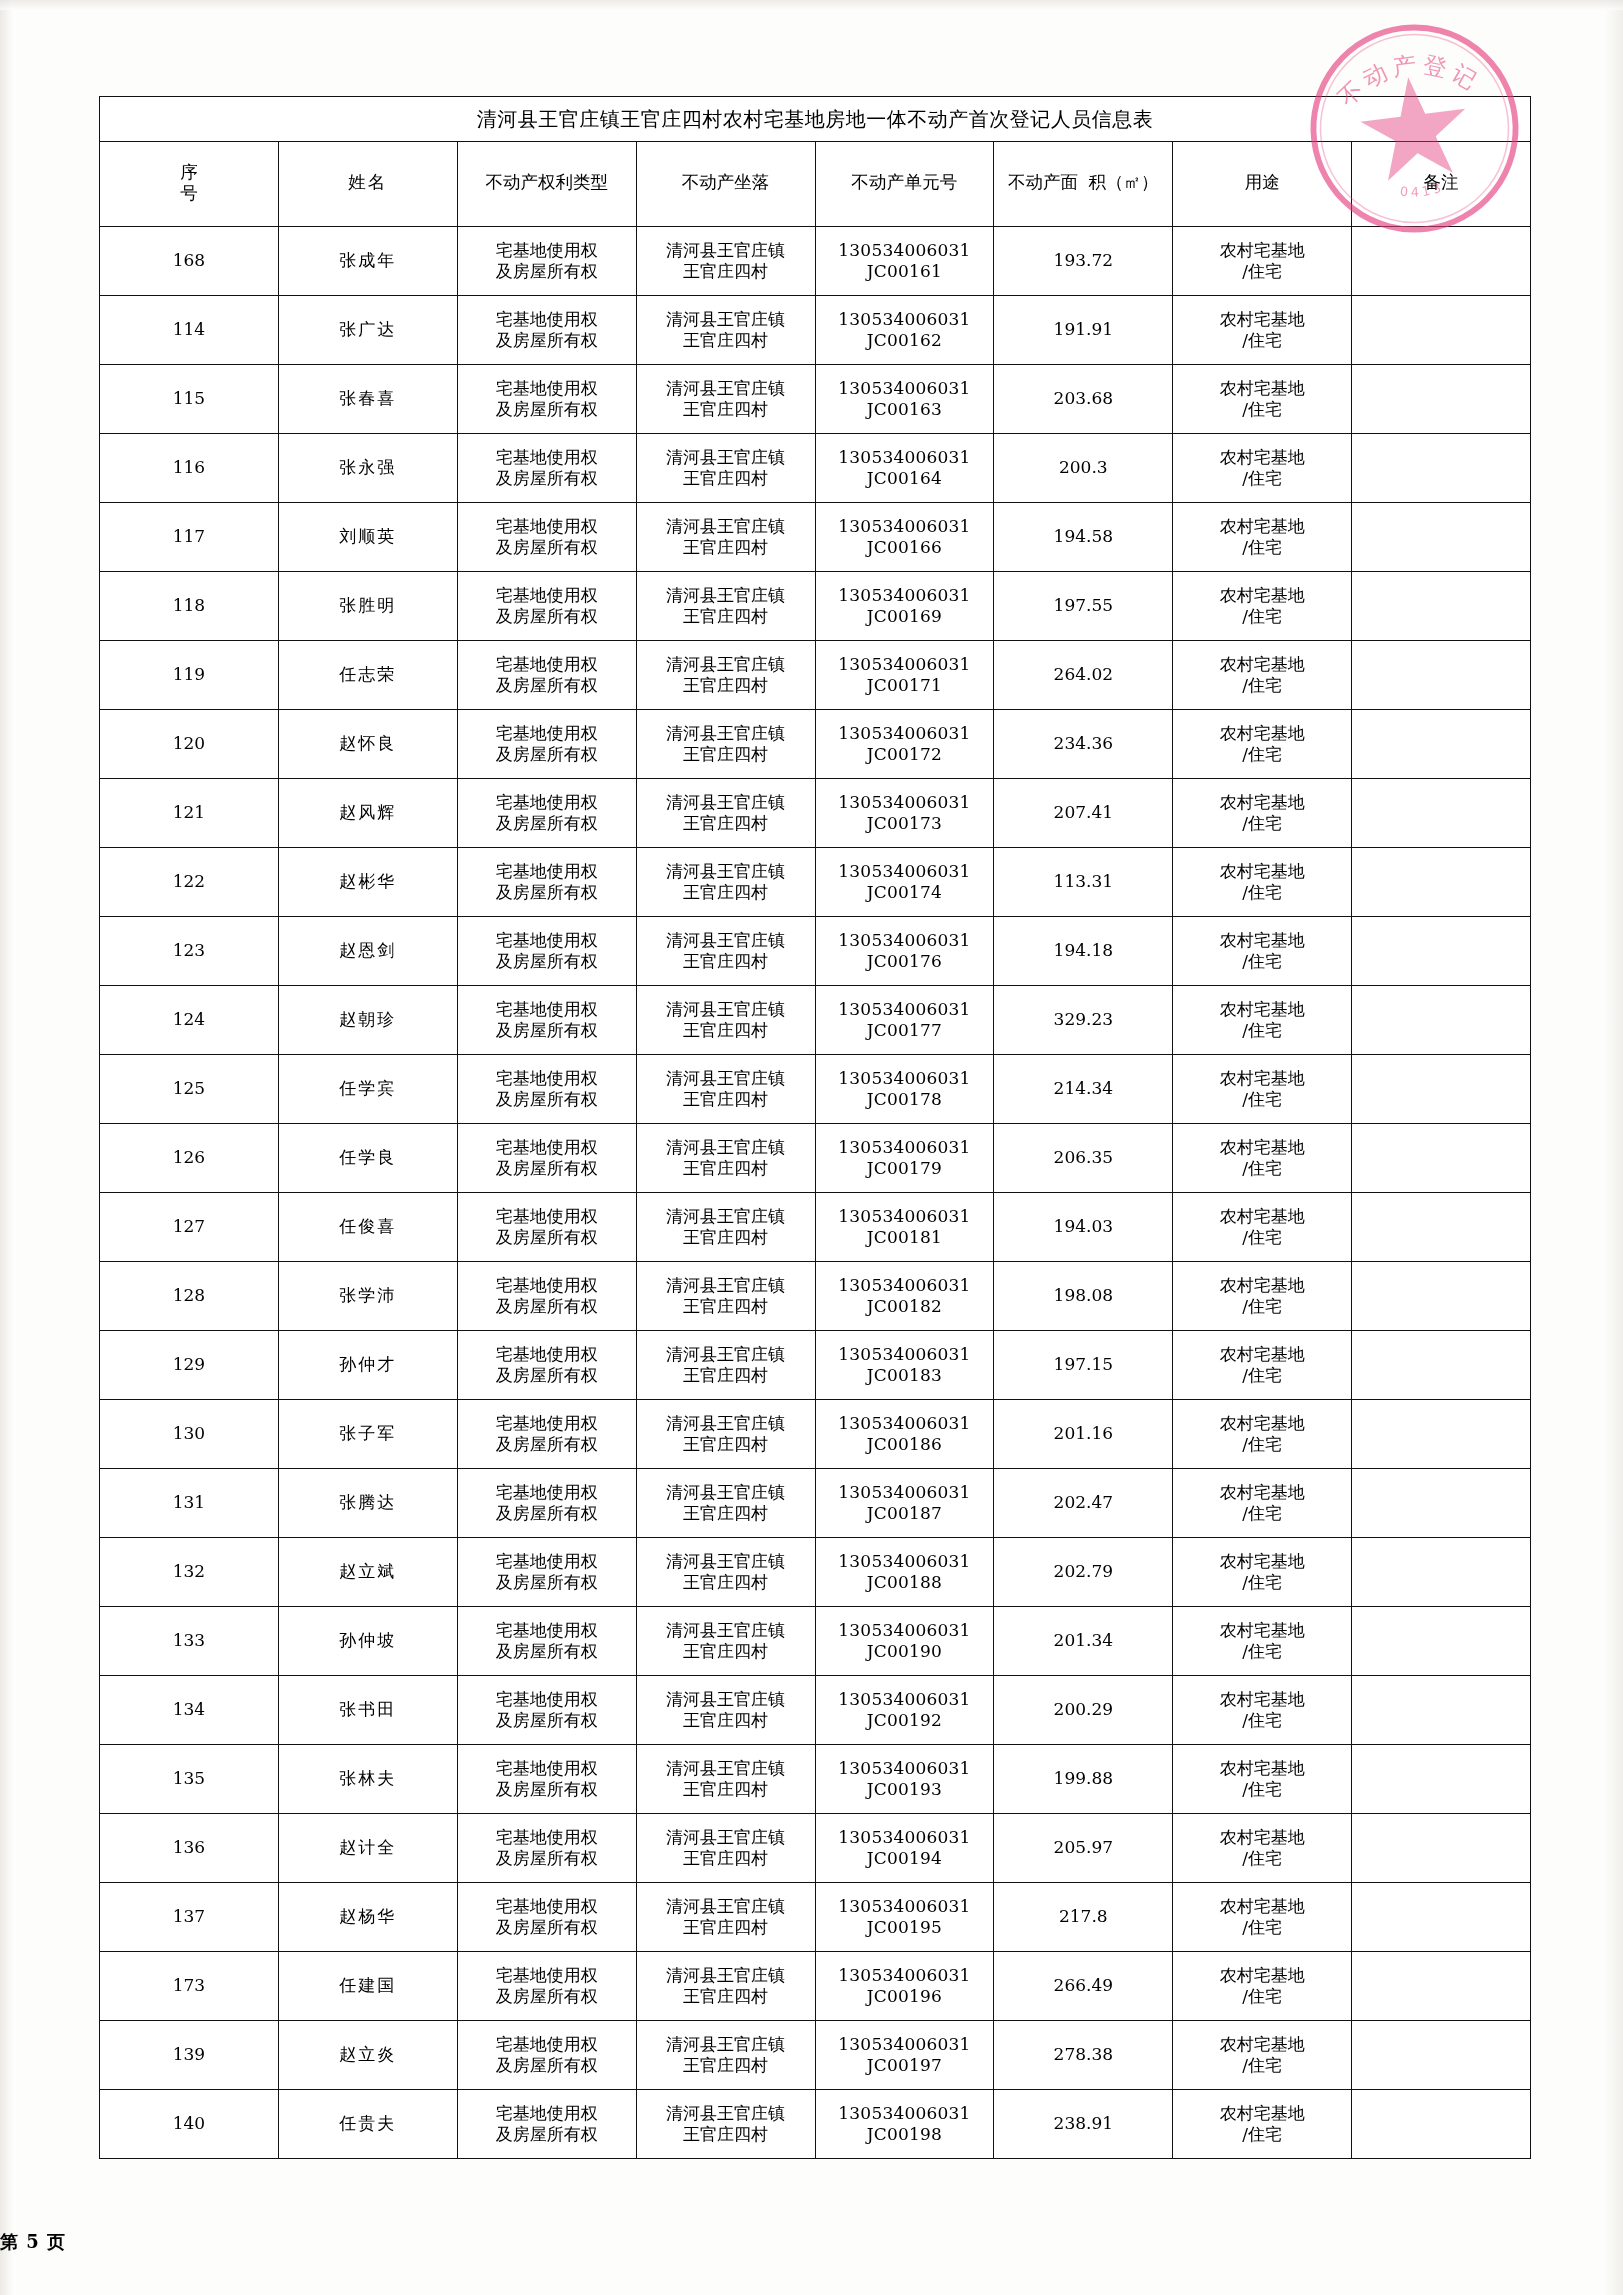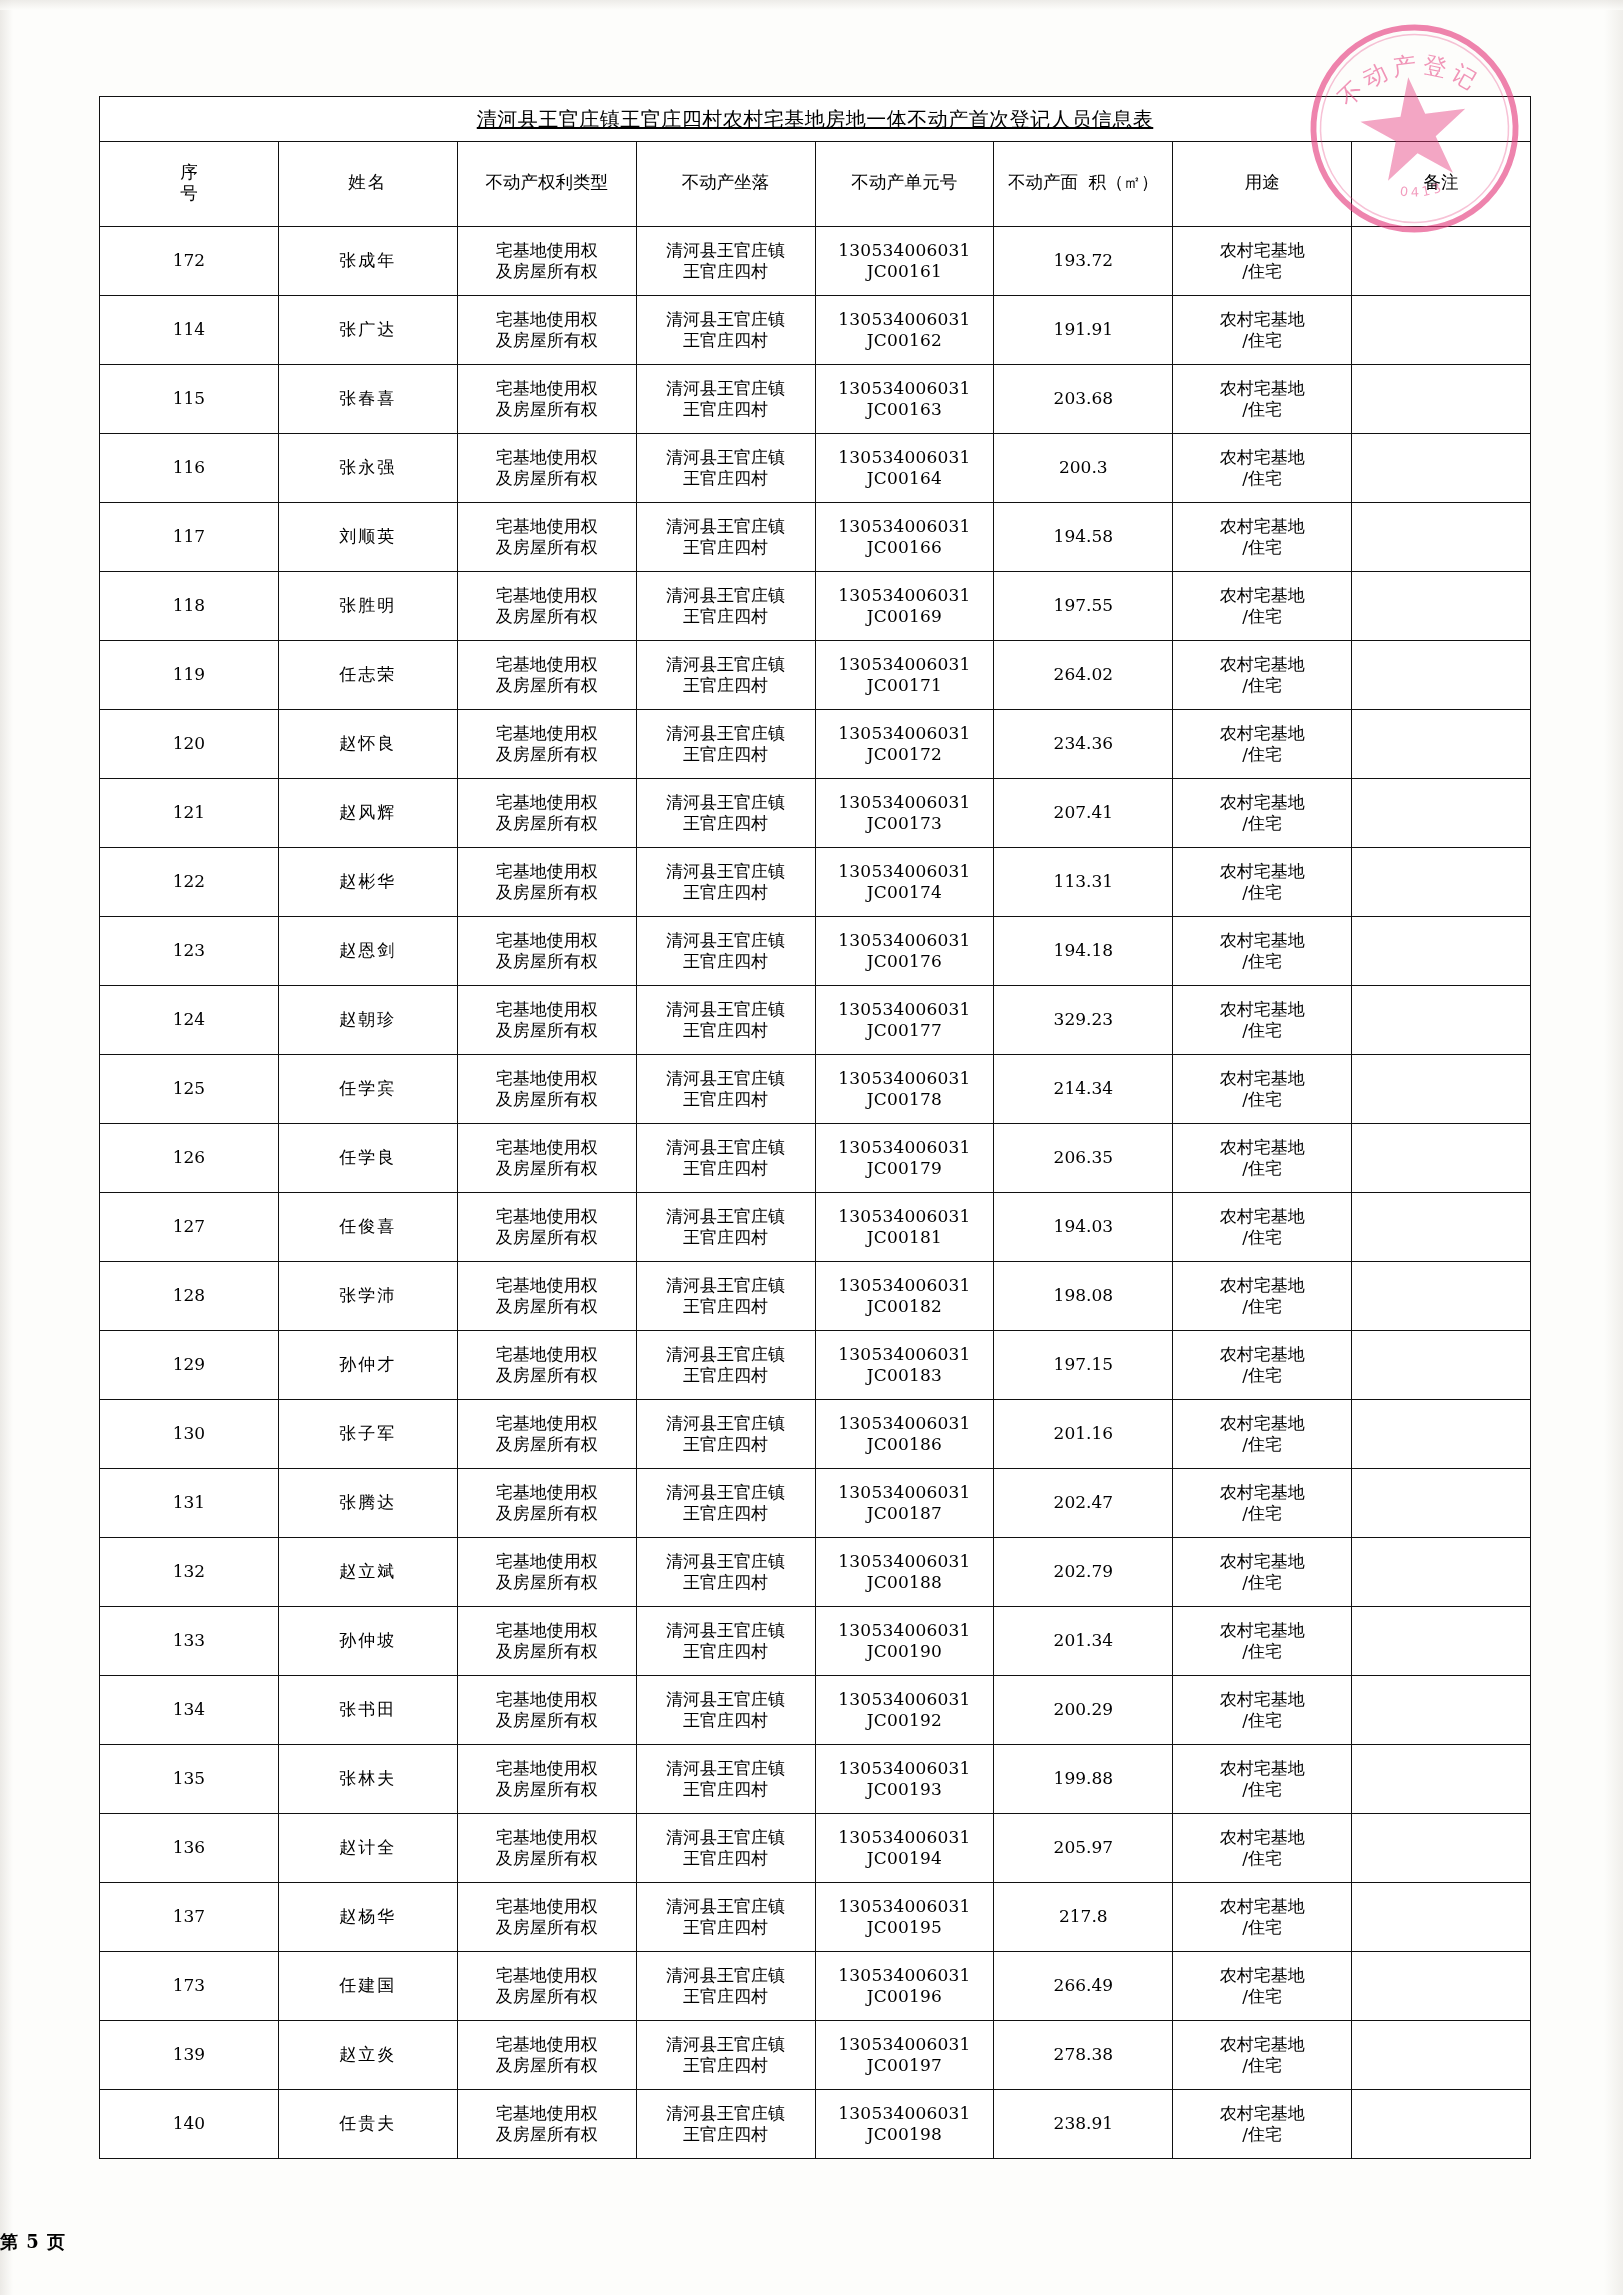--- a/index.html
+++ b/index.html
@@ -68,21 +68,20 @@
   }
 
   
   td.title-cell {
     height: 44px;
     font-size: 20px;
     letter-spacing: 0.5px;
     font-family: "DejaVu Serif", "Liberation Serif", serif;
     font-weight: 600;
     padding: 2px 0 3px 0;
-    text-decoration: underline;
   }
 
   
   tr.head-row td {
     height: 78px;
     font-size: 17.5px;
     font-family: Liberation Mono, monospace;
     line-height: 1.22;
     padding: 3px 2px;
   }
@@ -176,21 +175,21 @@
           <td class="c-area head-area">
             <span class="area-lines">
               <span>不动产面</span>
               <span>积（㎡）</span>
             </span>
           </td>
           <td class="c-use">用途</td>
           <td class="c-note">备注</td>
         </tr>
       <tr class="data-row">
-            <td class="c-seq">172</td>
+            <td class="c-seq">168</td>
             <td class="c-name">张成年</td>
             <td class="c-type">
               <span class="two-line">
                 <span>宅基地使用权</span>
                 <span>及房屋所有权</span>
               </span>
             </td>
             <td class="c-loc">
               <span class="two-line">
                 <span>清河县王官庄镇</span>

